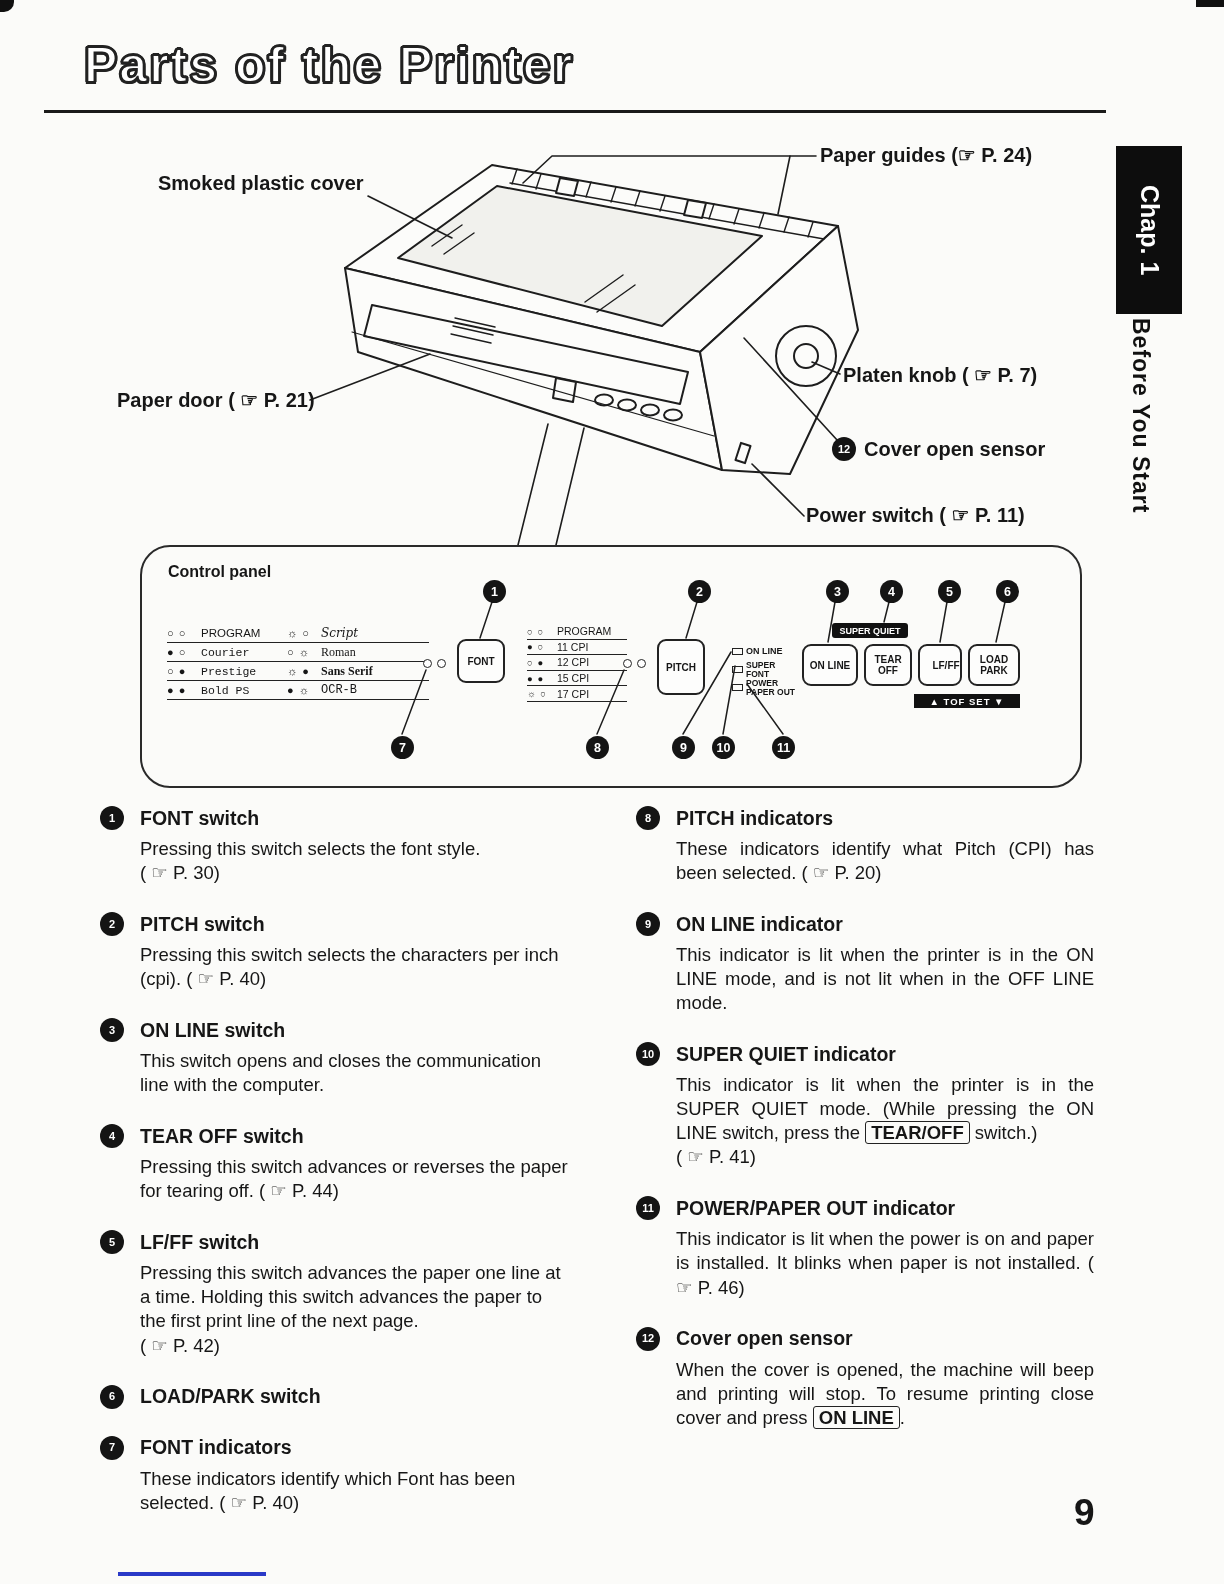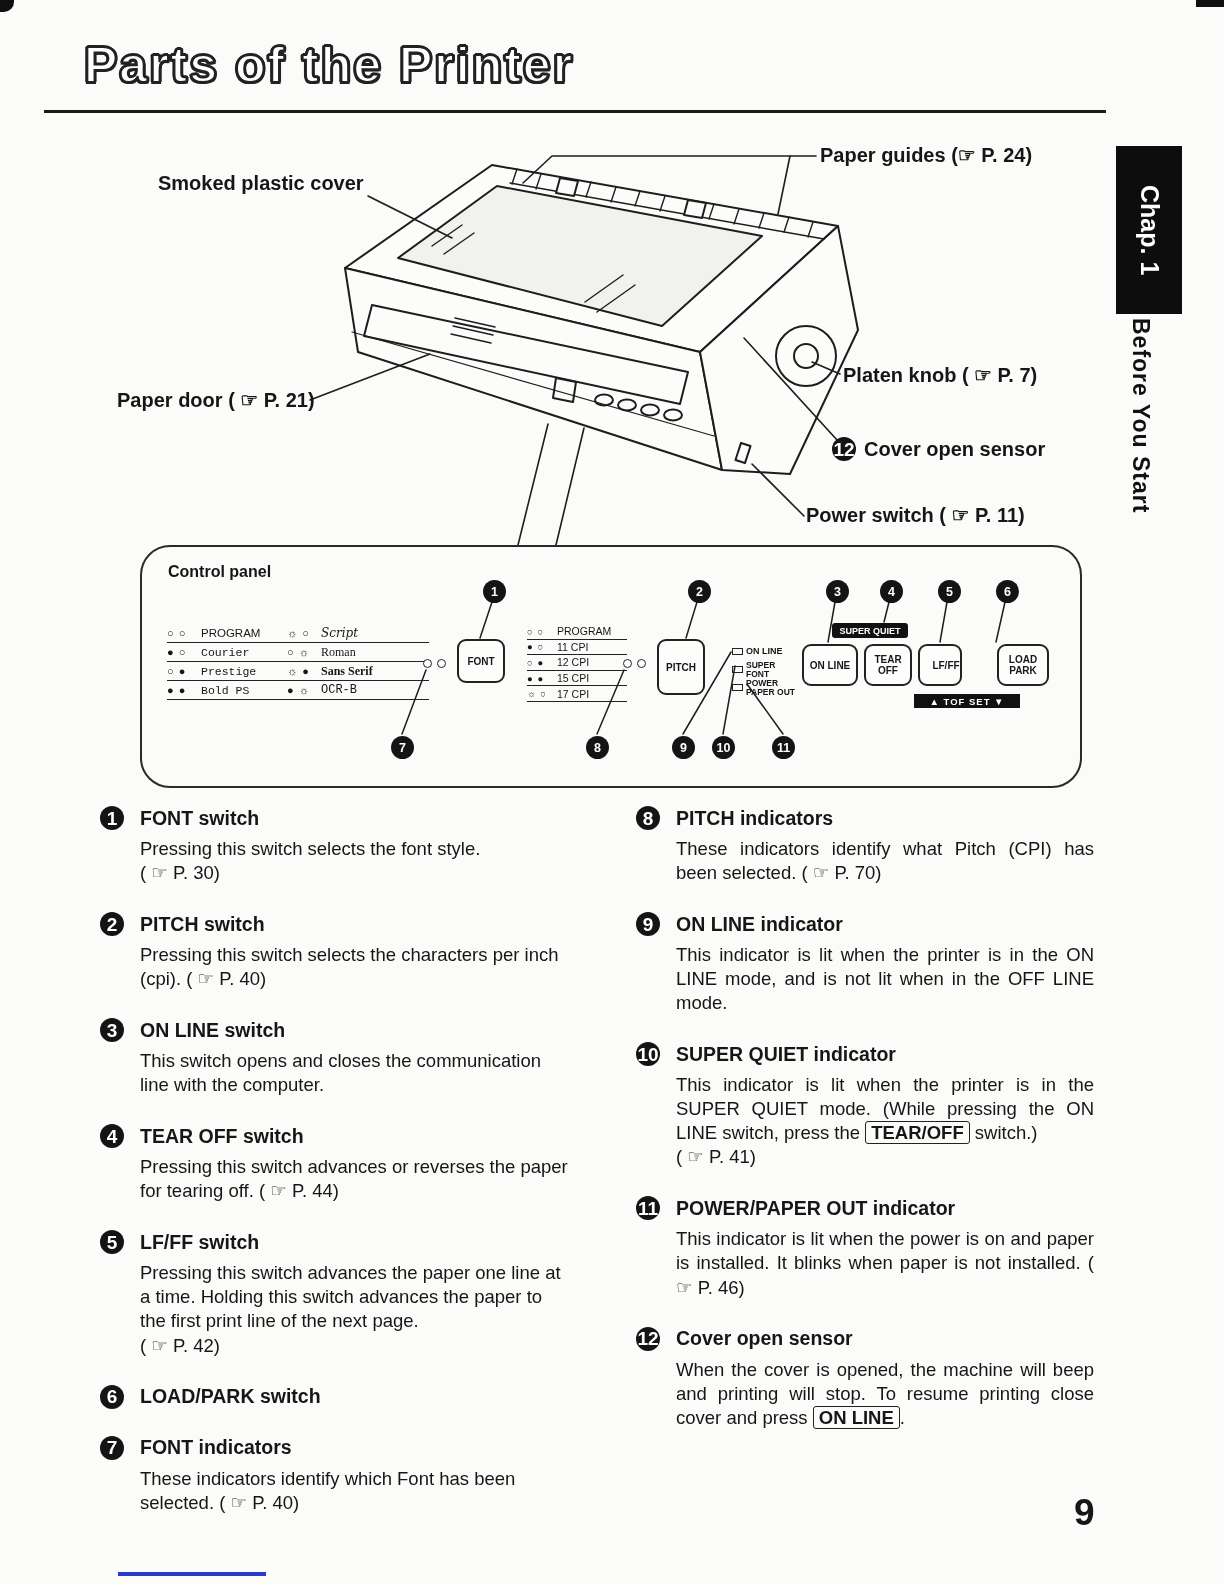--- a/index.html
+++ b/index.html
@@ -35,21 +35,21 @@
     font-weight:bold; font-size:23px; letter-spacing:1px; color:#111;
   }
 
   
   .dlabel { position:absolute; font-size:20px; font-weight:bold; white-space:nowrap; }
   .dlabel .numcircle { margin-right:8px; }
 
   .numcircle {
     width:24px; height:24px; border-radius:50%; background:#141414; color:#fff;
     display:inline-flex; align-items:center; justify-content:center;
-    font-size:19px; font-weight:bold; flex:0 0 auto; line-height:1;
+    font-size:11px; font-weight:bold; flex:0 0 auto; line-height:1;
   }
 
   
   .cpanel {
     position:absolute; left:140px; top:545px; width:942px; height:243px;
     border:2.5px solid #2a2a2a; border-radius:30px; background:transparent;
   }
   .cpanel .cp-title { position:absolute; left:26px; top:16px; font-size:16px; font-weight:bold; }
   .cp-callout { position:absolute; width:23px; height:23px; border-radius:50%; background:#141414; color:#fff;
     display:flex; align-items:center; justify-content:center; font-size:12.5px; font-weight:bold; }
@@ -271,21 +271,21 @@
       <span>PAPER OUT</span>
     </span>
   </div>
 
   <div class="sq-tag">SUPER QUIET</div>
 
   <div class="cp-btn" style="left:660px;top:97px;width:56px;height:42px;">ON LINE</div>
   <div class="cp-btn" style="left:722px;top:97px;width:48px;height:42px;">TEAR
 OFF</div>
   <div class="cp-btn" style="left:776px;top:97px;width:44px;height:42px;padding-left:12px;">LF/FF</div>
-  <div class="cp-btn" style="left:826px;top:97px;width:52px;height:42px;margin-left:29px;">LOAD
+  <div class="cp-btn" style="left:826px;top:97px;width:52px;height:42px;">LOAD
 PARK</div>
 
   <div class="tof-bar">▲ TOF   SET ▼</div>
 
   <div class="cp-callout" style="left:249px;top:189px;">7</div>
   <div class="cp-callout" style="left:444px;top:189px;">8</div>
   <div class="cp-callout" style="left:530px;top:189px;">9</div>
   <div class="cp-callout" style="left:570px;top:189px;">10</div>
   <div class="cp-callout" style="left:630px;top:189px;">11</div>
 </div>
@@ -342,21 +342,21 @@
     <div class="item-body">These indicators identify which Font has been selected. ( ☞  P. 40)</div>
   </div>
 </div>
 
 <div class="col col-right">
   <div class="item">
     <div class="item-head">
       <span class="numcircle">8</span>
       <span class="item-title">PITCH indicators</span>
     </div>
-    <div class="item-body">These indicators identify what Pitch (CPI) has been selected. ( ☞  P. 70)</div>
+    <div class="item-body">These indicators identify what Pitch (CPI) has been selected. ( ☞  P. 20)</div>
   </div>
   <div class="item">
     <div class="item-head">
       <span class="numcircle">9</span>
       <span class="item-title">ON LINE indicator</span>
     </div>
     <div class="item-body">This indicator is lit when the printer is in the ON LINE mode, and is not lit when in the OFF LINE mode.</div>
   </div>
   <div class="item">
     <div class="item-head">

